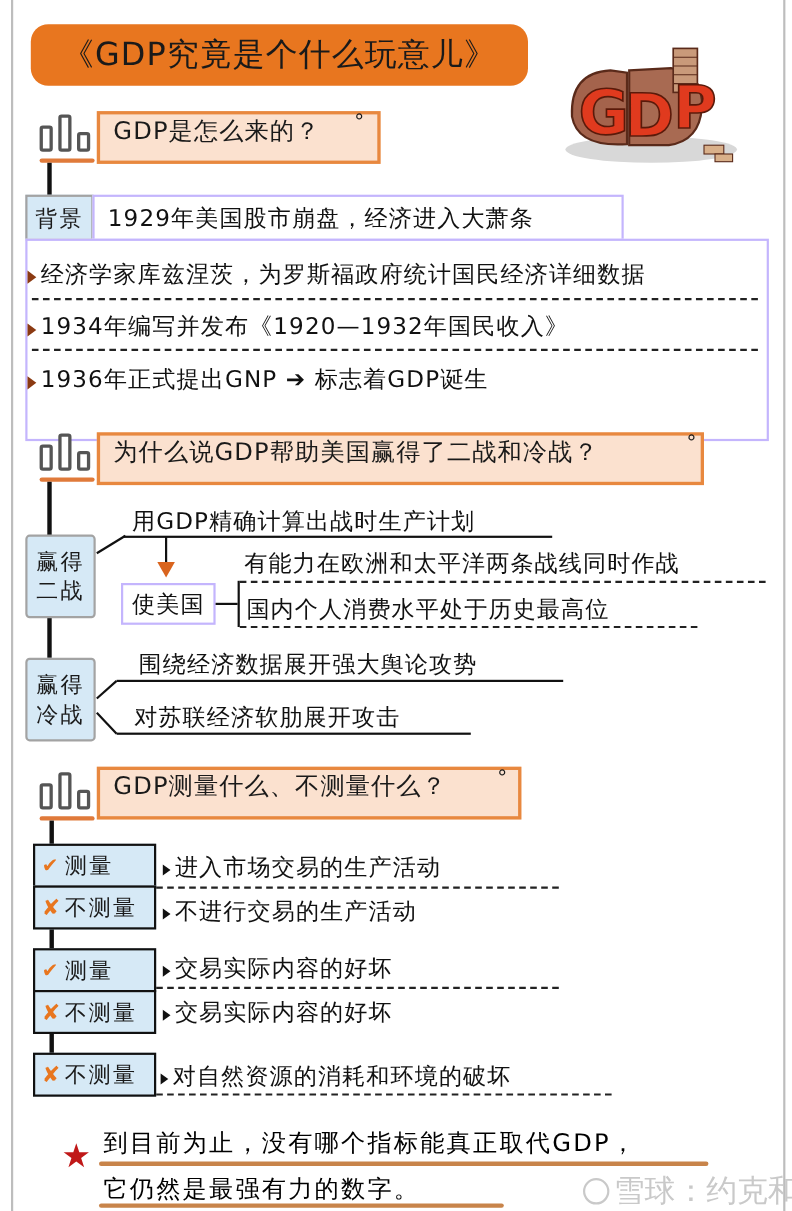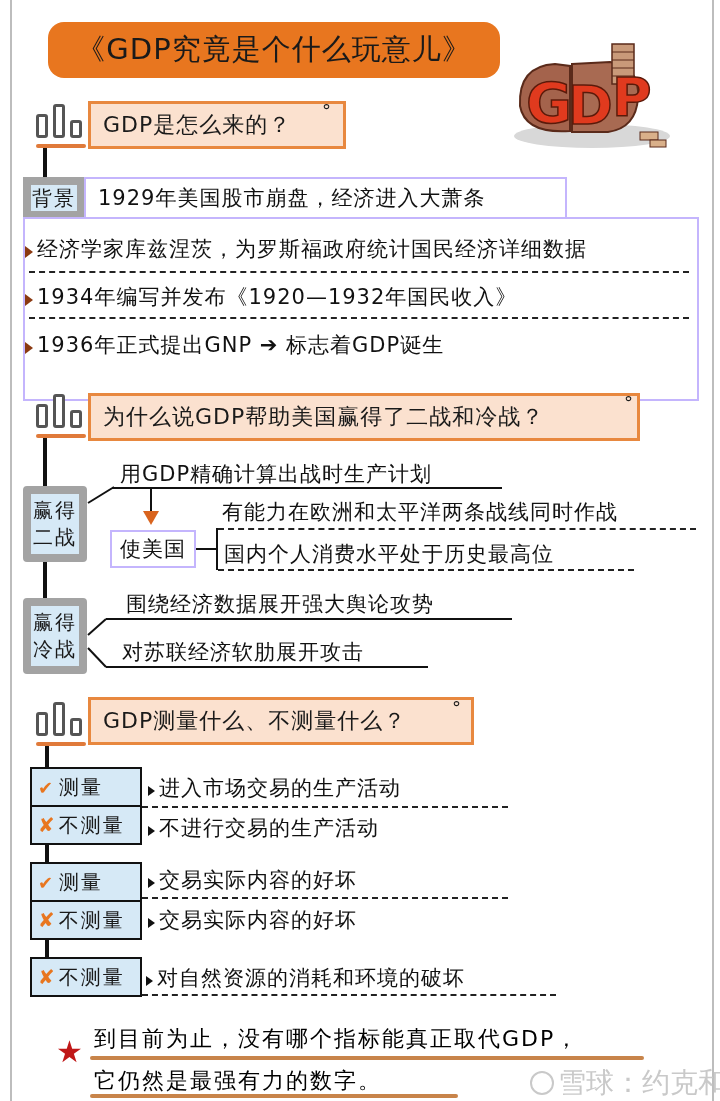--- a/index.html
+++ b/index.html
@@ -1,36 +1,36 @@
 <!DOCTYPE html>
 <html><head>
 <meta charset="utf-8">
 <style>
   * { box-sizing: border-box; margin: 0; padding: 0; }
   html, body { width: 720px; height: 1101px; background: #ffffff; overflow: hidden; }
   body { position: relative; font-family: "DejaVu Sans", "Liberation Sans", sans-serif; color: #111; }
   .frame { position: absolute; left: 10px; top: -2px; width: 704px; height: 1106px; border-left: 2px solid #bdbdbd; border-right: 2px solid #bdbdbd; }
   .abs { position: absolute; }
 
-  .title-banner { left: 48px; top: 22px; width: 452px; height: 56px; background: #e8761f; border-radius: 16px; display: flex; align-items: center; justify-content: center; }
+  .title-banner { left: 28px; top: 22px; width: 452px; height: 56px; background: #e8761f; border-radius: 16px; display: flex; align-items: center; justify-content: center; }
   .title-banner span { font-size: 29px; color: #1a1a1a; letter-spacing: 1px; white-space: nowrap; }
 
   .gdp-art { left: 500px; top: 36px; width: 180px; height: 120px; }
 
   .sec-icon { width: 50px; height: 46px; }
   .sec-icon .bar { position: absolute; bottom: 10px; width: 12px; border: 3px solid #555; border-radius: 3px; background: #fff; }
   .sec-icon .ul { position: absolute; bottom: 0; left: 0; width: 50px; height: 4px; background: #e07a3a; border-radius: 2px; }
 
-  .sec-head { background: #fbe1cf; border: 3px solid #e8883f; height: 48px; display: flex; align-items: center; padding-left: 12px; }
+  .sec-head { background: #fbe1cf; border: 3px solid #e8883f; height: 48px; display: flex; padding-left: 12px; }
   .sec-head span { font-size: 22px; color: #1a1a1a; letter-spacing: 1px; white-space: nowrap; }
   .deg { position: absolute; font-size: 18px; color: #1a1a1a; }
 
   .vline { width: 4px; background: #111; }
 
-  .tag { background: #d6e9f6; border: 8px solid #a3a3a3; display: flex; align-items: center; justify-content: center; font-size: 20px; color: #1a1a1a; letter-spacing: 2px; }
+  .tag { background: #d6e9f6; border: 2px solid #a3a3a3; display: flex; align-items: center; justify-content: center; font-size: 20px; color: #1a1a1a; letter-spacing: 2px; }
   .tag-round { border-radius: 4px; }
   .boxed { border: 2px solid #c4b5fd; background: #fff; }
   .t { font-size: 21px; white-space: nowrap; color: #111; letter-spacing: 1px; }
   .tri { display: inline-block; width: 0; height: 0; border-top: 6px solid transparent; border-bottom: 6px solid transparent; border-left: 8px solid #8b3a12; margin-right: 4px; vertical-align: middle; }
   .tri-b { border-left-color: #111; border-top-width: 5px; border-bottom-width: 5px; border-left-width: 7px; }
   .dash { border-top: 2px dashed #222; height: 0; }
   .solid { border-top: 2px solid #111; height: 0; }
 
   .mtag { background: #d6e9f6; border: 2px solid #111; display: flex; align-items: center; font-size: 20px; color: #1a1a1a; letter-spacing: 2px; padding-left: 6px; }
   .check { color: #e8761f; font-size: 18px; font-weight: bold; margin-right: 4px; }

